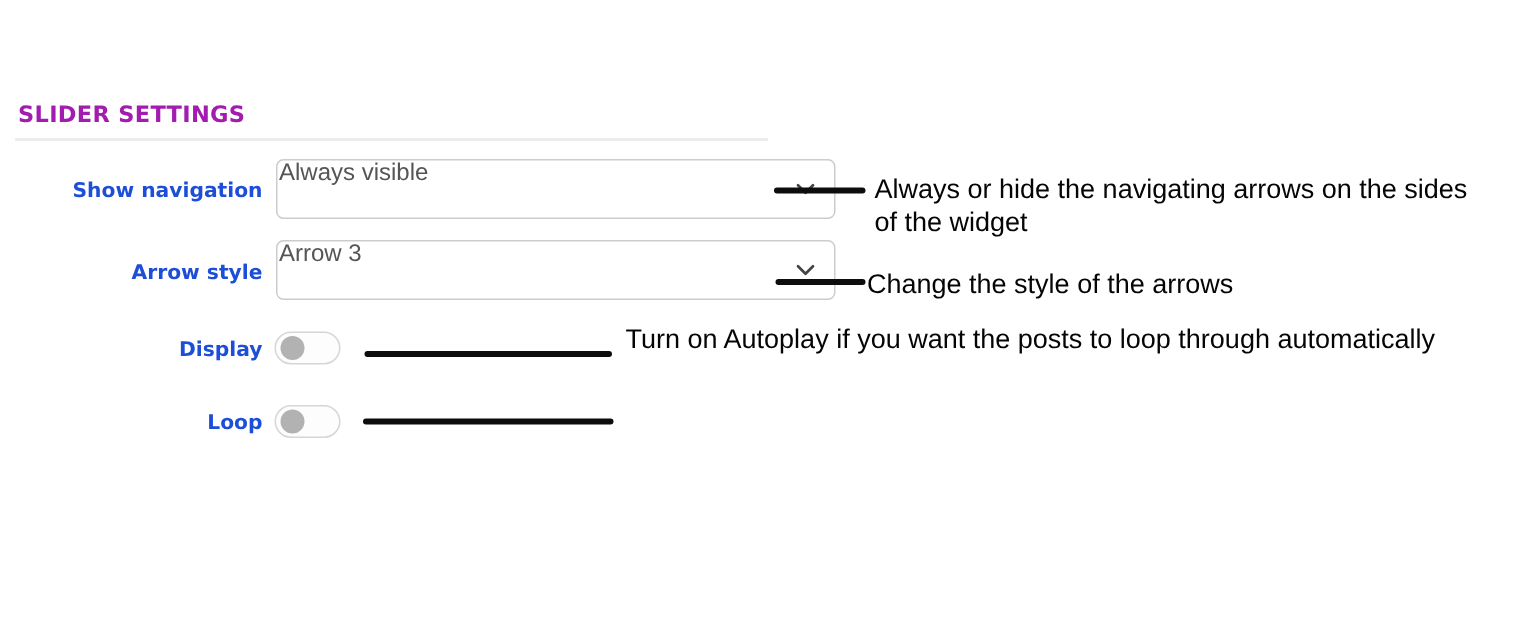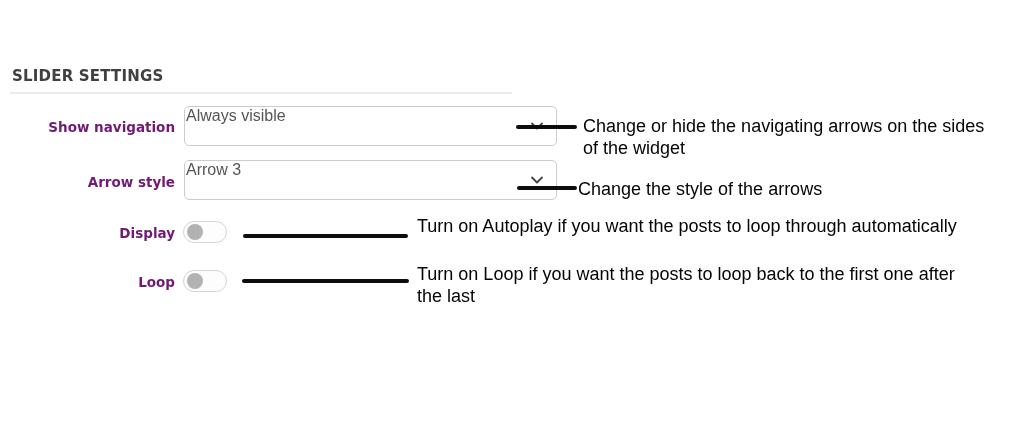--- a/index.html
+++ b/index.html
@@ -11,36 +11,36 @@
     background: #ffffff;
     overflow: hidden;
     font-family: "Liberation Sans", sans-serif;
   }
   .section-title {
     position: absolute;
     left: 12px; top: 67px;
     font-size: 15px;
     font-weight: bold;
     letter-spacing: 0.2px;
-    color: #404040;
+    color: #a21caf;
     font-family: "DejaVu Sans", "Liberation Sans", sans-serif;
   }
   .divider {
     position: absolute;
     left: 10px; top: 92px;
     width: 502px; height: 2px;
     background: #ececec;
   }
   .field-label {
     position: absolute;
     left: 0; width: 175px;
     text-align: right;
     font-size: 13.5px;
     font-weight: bold;
-    color: #701a75;
+    color: #1d4ed8;
     line-height: 18px;
     font-family: "DejaVu Sans", "Liberation Sans", sans-serif;
   }
   .select {
     position: absolute;
     left: 184px;
     width: 373px; height: 40px;
     background: #ffffff;
     border: 1px solid #cccccc;
     border-radius: 5px;
@@ -98,21 +98,21 @@
   <div class="divider"></div>
 
   <div class="field-label" style="top:118px;">Show navigation</div>
   <div class="select" style="top:106px;">
     <span class="select-value">Always visible</span>
     <svg class="chevron" viewBox="0 0 16 16">
       <path d="M3 5.5 L8 10.5 L13 5.5" fill="none" stroke="#444444" stroke-width="1.8" stroke-linecap="round" stroke-linejoin="round"></path>
     </svg>
   </div>
   <div class="ann-line" style="left:516px; top:125px; width:61px;"></div>
-  <div class="ann-text" style="left:583px; top:115px; width:407px;">Change or hide the navigating arrows on the sides of the widget</div>
+  <div class="ann-text" style="left:583px; top:115px; width:407px;">Always or hide the navigating arrows on the sides of the widget</div>
 
   <div class="field-label" style="top:173px;text-align:right;">Arrow style</div>
   <div class="select" style="top:160px;">
     <span class="select-value">Arrow 3</span>
     <svg class="chevron" viewBox="0 0 16 16">
       <path d="M3 5.5 L8 10.5 L13 5.5" fill="none" stroke="#444444" stroke-width="1.8" stroke-linecap="round" stroke-linejoin="round"></path>
     </svg>
   </div>
   <div class="ann-line" style="left:517px; top:186px; width:60px;"></div>
   <div class="ann-text nowrap" style="left:578px; top:178px;">Change the style of the arrows</div>
@@ -122,15 +122,14 @@
     <div class="knob"></div>
   </div>
   <div class="ann-line" style="left:243px; top:234px; width:165px;"></div>
   <div class="ann-text nowrap" style="left:417px; top:215px;">Turn on Autoplay if you want the posts to loop through automatically</div>
 
   <div class="field-label" style="top:273px;">Loop</div>
   <div class="toggle" style="top:270px;">
     <div class="knob"></div>
   </div>
   <div class="ann-line" style="left:242px; top:279px; width:167px;"></div>
-  <div class="ann-text" style="left:417px; top:263px; width:552px;">Turn on Loop if you want the posts to loop back to the first one after the last</div>
 
 </div>
 
 </body></html>

